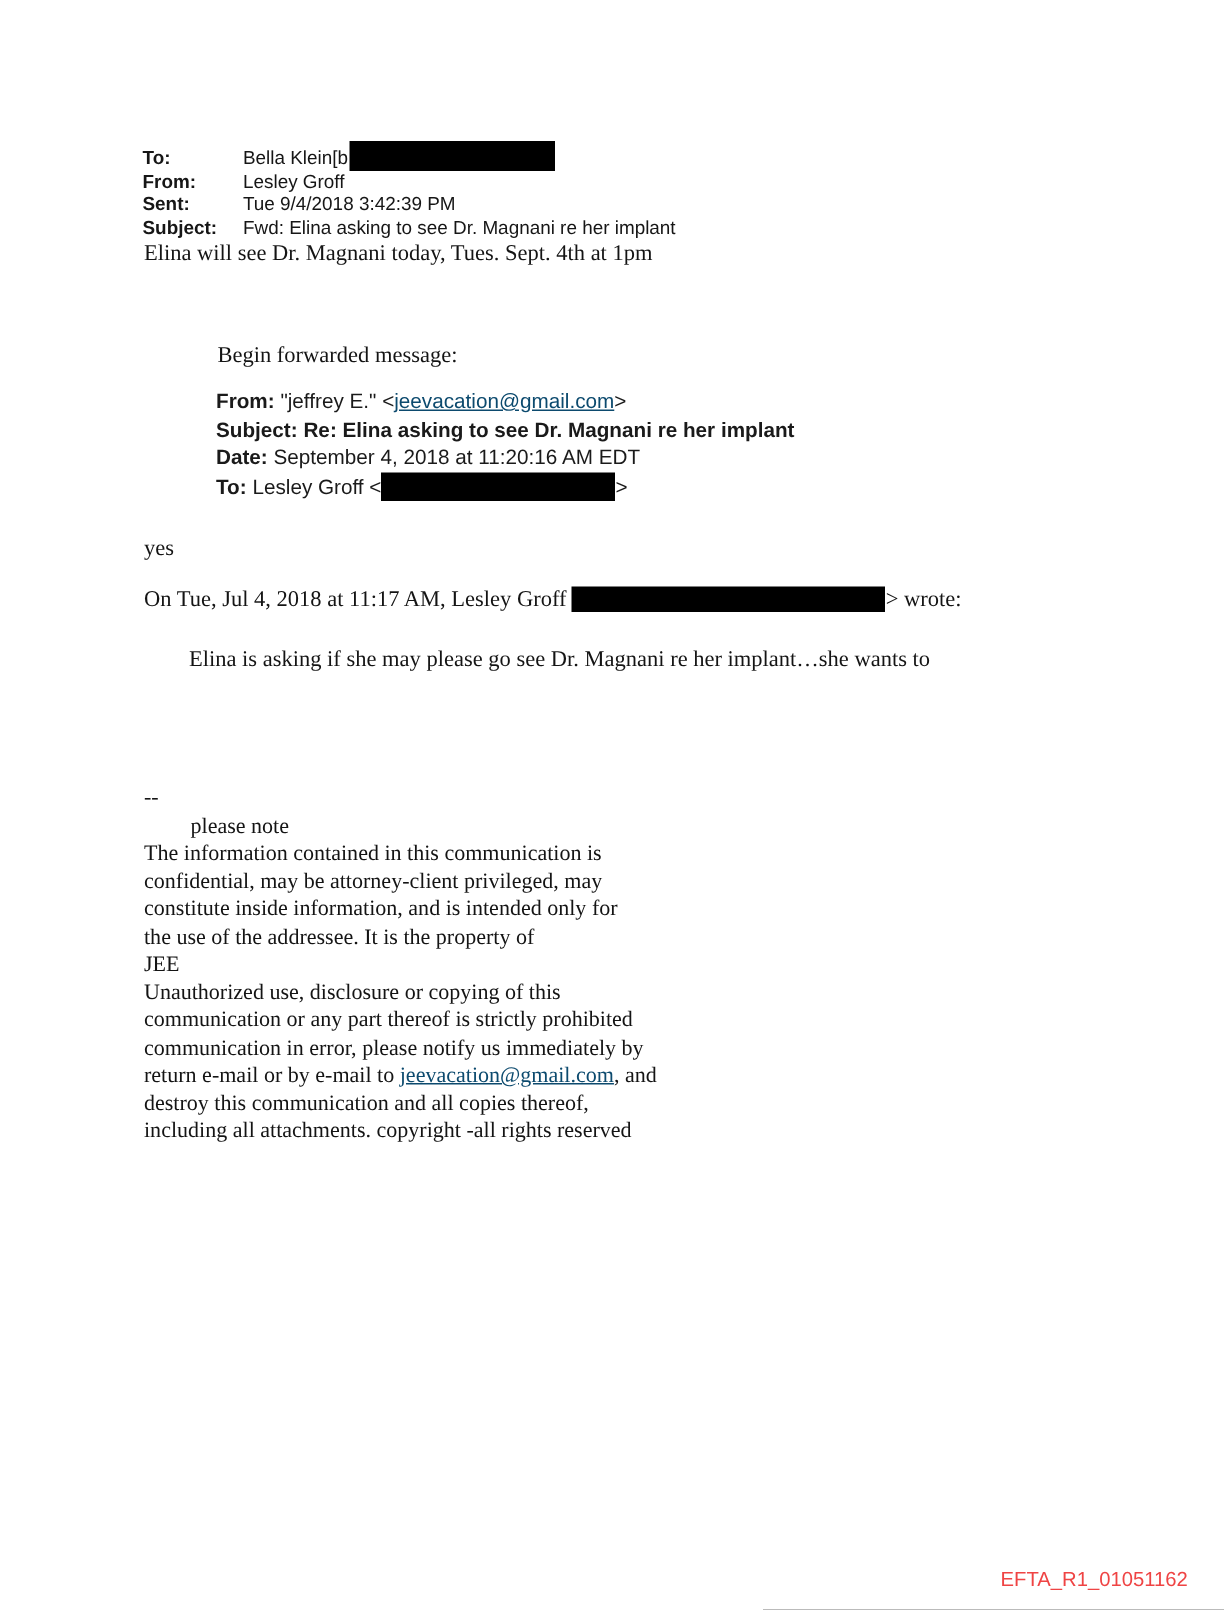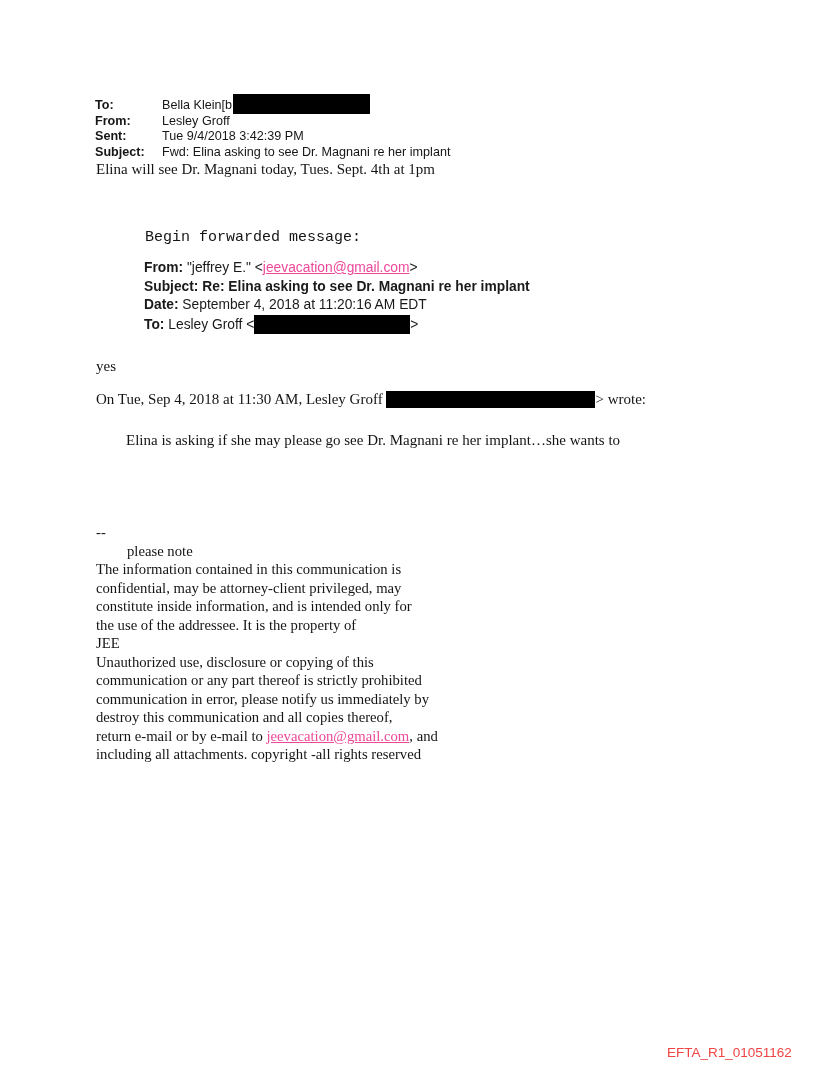--- a/index.html
+++ b/index.html
@@ -44,39 +44,39 @@
     position: absolute;
     left: 96px;
     top: 161px;
     font-family: "Liberation Serif", serif;
     font-size: 15px;
   }
   .begin-fwd {
     position: absolute;
     left: 145px;
     top: 229px;
-    font-family: Liberation Mono, monospace;
+    font-family: Liberation Serif, serif;
     font-size: 15px;
   }
 
   
   .fwd-hdr {
     position: absolute;
     left: 144px;
     top: 259px;
     font-family: "Liberation Sans", sans-serif;
     font-size: 13.8px;
     line-height: 18.6px;
     color: #1a1a1a;
     white-space: nowrap;
   }
   .fwd-hdr b { font-weight: bold; }
   .fwd-subject { font-weight: bold; }
   a.email-link {
-    color: #ec4899;
+    color: #0c4a6e;
     text-decoration: underline;
   }
 
   .reply-yes {
     position: absolute;
     left: 96px;
     top: 358px;
     font-family: "Liberation Serif", serif;
     font-size: 15px;
   }
@@ -158,40 +158,40 @@
     </div>
     <div>
       <b>To:</b>
       <span>Lesley Groff &lt;</span><span class="redact redact-fwdto"></span><span>&gt;</span>
     </div>
   </div>
 
   <div class="reply-yes">yes</div>
 
   <div class="quote-intro">
-    <span>On Tue, Sep 4, 2018 at 11:30 AM, Lesley Groff </span><span class="redact redact-quote"></span><span>&gt; wrote:</span>
+    <span>On Tue, Jul 4, 2018 at 11:17 AM, Lesley Groff </span><span class="redact redact-quote"></span><span>&gt; wrote:</span>
   </div>
 
   <div class="quoted">
     <div>Elina is asking if she may please go see Dr. Magnani re her implant…she wants to</div>
   </div>
 
   <div class="signature">
     <div>--</div>
     <div class="sig-note">please note</div>
     <div>The information contained in this communication is</div>
     <div>confidential, may be attorney-client privileged, may</div>
     <div>constitute inside information, and is intended only for</div>
     <div>the use of the addressee. It is the property of</div>
     <div>JEE</div>
     <div>Unauthorized use, disclosure or copying of this</div>
     <div>communication or any part thereof is strictly prohibited</div>
     <div>communication in error, please notify us immediately by</div>
-    <div>destroy this communication and all copies thereof,</div>
     <div>
       <span>return e-mail or by e-mail to </span><a href="#" class="email-link">jeevacation@gmail.com</a><span>, and</span>
     </div>
+    <div>destroy this communication and all copies thereof,</div>
     <div>including all attachments. copyright -all rights reserved</div>
   </div>
 
   <div class="bates">EFTA_R1_01051162</div>
 
 </div>
 
 </body></html>

